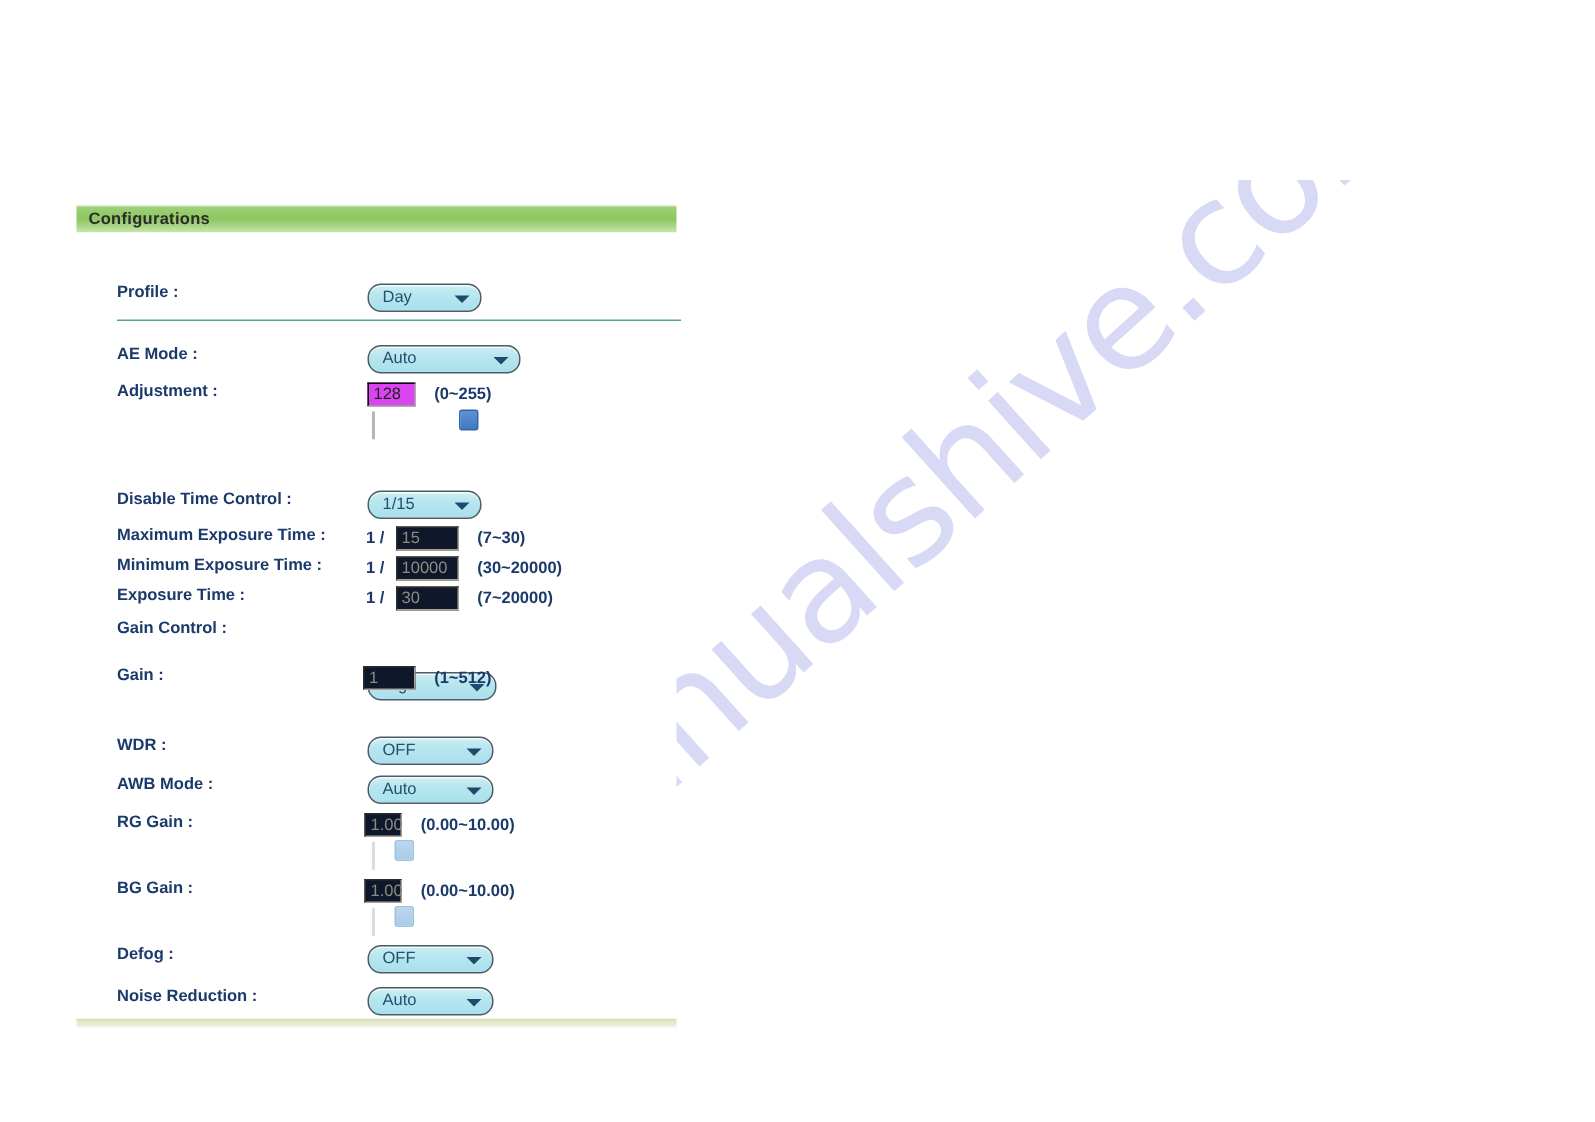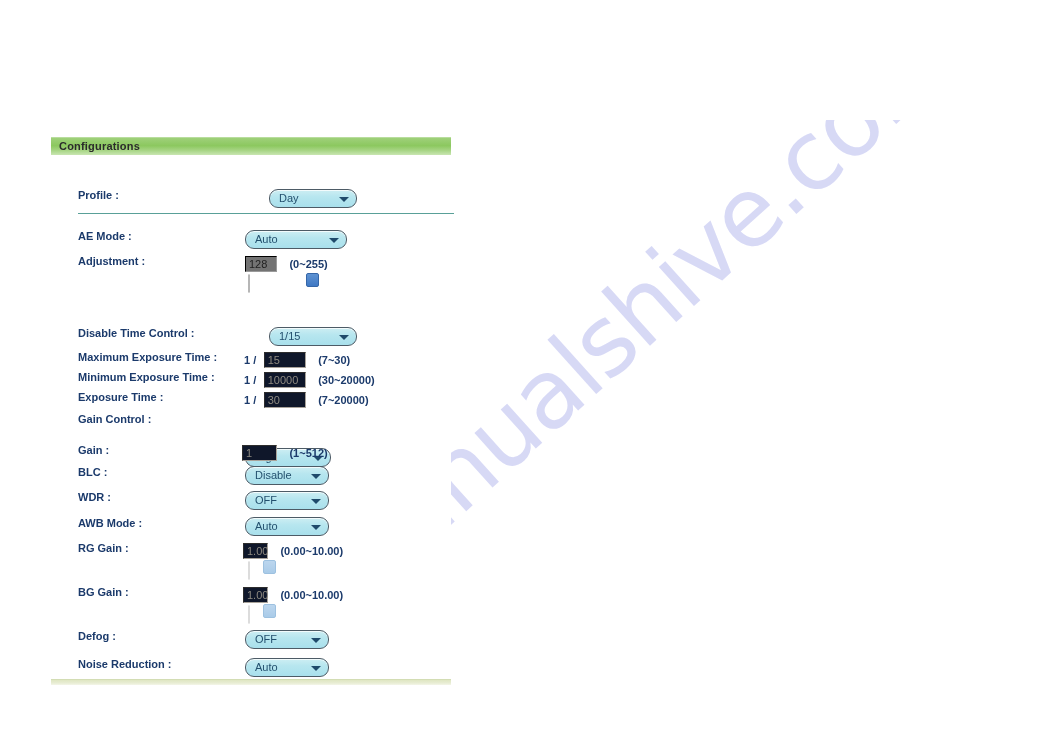--- a/index.html
+++ b/index.html
@@ -144,34 +144,34 @@
     border-right: 5px solid transparent;
     border-top: 5px solid #1f4a6b;
   }
   .sel.disabled {
     background: linear-gradient(to bottom, #d6d6d6 0%, #c5c5c5 45%, #b9b9b9 100%);
     border-color: #8d8d8d;
     color: #7b7b7b;
   }
   .sel.disabled .arrow { border-top-color: #6d6d6d; }
 
-  .sel.w-w88  { width: 88px; margin-left: 24px; }
+  .sel.w-w88  { width: 76px; }
   .sel.w-w102 { width: 102px; }
   .sel.w-w86  { width: 86px; margin-top: 36px; }
   .sel.w-w84  { width: 84px; }
 
   
   .tinput {
     display: inline-block;
     box-sizing: border-box;
     height: 16px;
     border: 1px solid #000000;
     border-right-color: #9a9a9a;
     border-bottom-color: #9a9a9a;
-    background: #737373;
+    background: #d946ef;
     font-size: 11px;
     color: #222222;
     line-height: 14px;
     padding: 0 2px 0 3px;
     vertical-align: middle;
     font-family: "Liberation Sans", sans-serif;
   }
   .tinput.disabled {
     background: #0f172a;
     color: #8e8a80;
@@ -333,29 +333,20 @@
     </div>
 
     <div class="row" style="top:288px;">
       <span class="label">Gain :</span>
       <span class="control" style="left:191px;">
         <span class="tinput w35 disabled">1</span>
         <span class="hint">(1~512)</span>
       </span>
     </div>
 
-    <div class="row" style="top:310px;">
-      <span class="label">BLC :</span>
-      <span class="control">
-        <span class="sel w-w84">
-          <span>Disable</span>
-          <span class="arrow"></span>
-        </span>
-      </span>
-    </div>
 
     <div class="row" style="top:335px;">
       <span class="label">WDR :</span>
       <span class="control">
         <span class="sel w-w84">
           <span>OFF</span>
           <span class="arrow"></span>
         </span>
       </span>
     </div>

